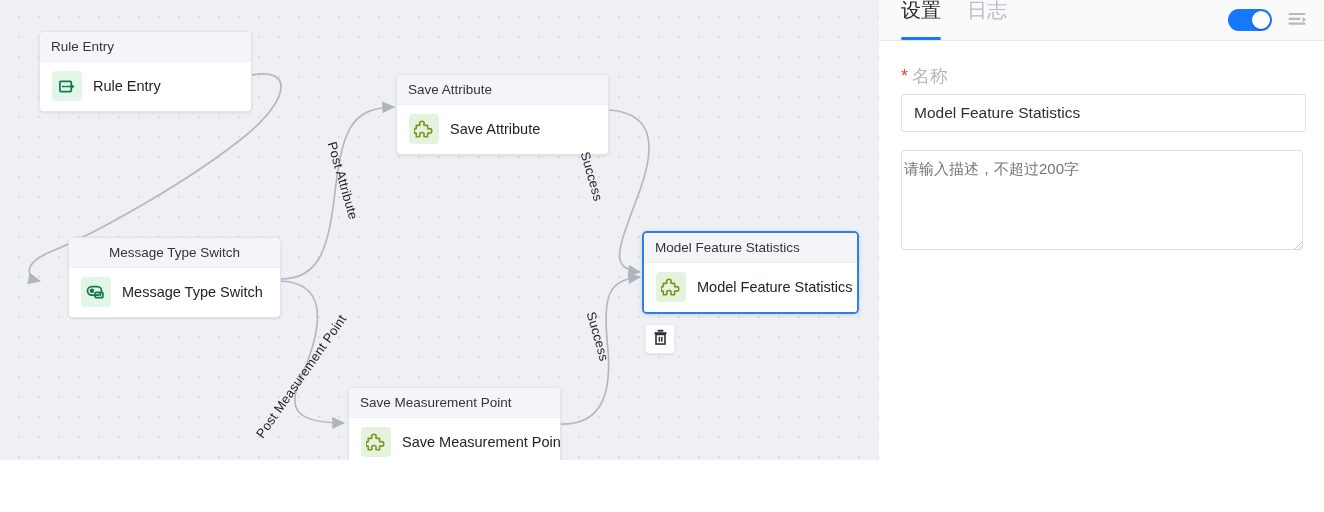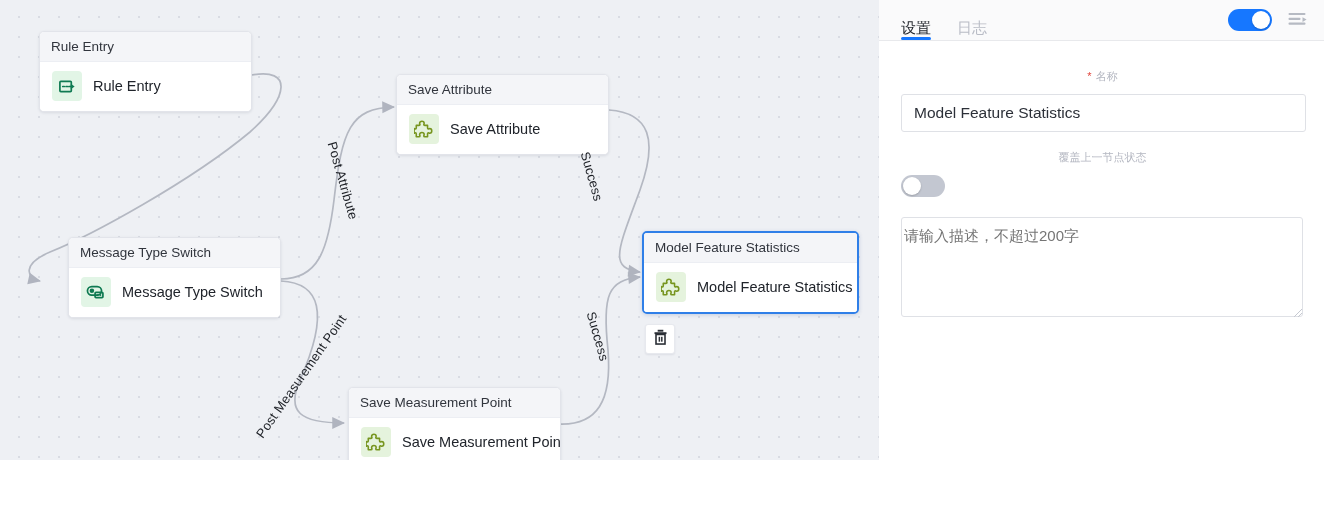--- a/index.html
+++ b/index.html
@@ -103,23 +103,23 @@
     height: 41px;
     background: #fafafb;
     border-bottom: 1px solid #e8e9ec;
     display: flex; align-items: flex-end;
     padding: 0 16px 0 22px;
     position: relative;
   }
   .tabs { display: flex; align-items: flex-end; gap: 26px; height: 100%; }
   .tab {
     position: relative;
-    font-size: 15px;
+    font-size: 20px;
     color: #b9bcc6;
-    padding-bottom: 2px;
+    padding-bottom: 20px;
     cursor: pointer;
     line-height: 20px;
   }
   .tab.active { color: #24282f; }
   .tab.active::after {
     content: "";
     position: absolute;
     left: 0; right: 0; bottom: 0px;
     height: 3px; background: #1677ff; border-radius: 2px;
   }
@@ -136,22 +136,22 @@
     position: absolute; top: 2px; left: 24px;
     width: 18px; height: 18px; border-radius: 50%;
     background: #fff; box-shadow: 0 1px 2px rgba(0,0,0,.2);
   }
   .switch.off { background: #c3c7d1; }
   .switch.off .knob { left: 2px; }
 
   #panel-body { flex: 1; padding: 26px 20px 0 22px; overflow: hidden; }
   .field { margin-bottom: 18px; }
   .flabel {
-    font-size: 11px; color: #b4b7c1;
-    margin-bottom: 9px; display: block; line-height: 18px; text-align: center;
+    font-size: 18px; color: #b4b7c1;
+    margin-bottom: 9px; display: block; line-height: 18px;
   }
   .req { color: #e0433a; margin-right: 4px; }
   .txt-input {
     width: 405px; height: 38px;
     border: 1px solid #dfe1e6; border-radius: 3px;
     padding: 0 12px;
     font-size: 15.5px; color: #2c3038;
     font-family: "Liberation Sans", sans-serif;
     background: #fff; outline: none;
     display: flex; align-items: center;
@@ -208,21 +208,21 @@
             <line x1="5" y1="10" x2="6.6" y2="10" stroke="#0f7a52" stroke-width="1.8" stroke-linecap="round"></line>
             <line x1="8.4" y1="10" x2="10" y2="10" stroke="#0f7a52" stroke-width="1.8" stroke-linecap="round"></line>
             <line x1="11.4" y1="10" x2="14.5" y2="10" stroke="#0f7a52" stroke-width="1.8" stroke-linecap="round"></line>
             <path d="M13.5,7 L17.5,10 L13.5,13 z" fill="#0f7a52"></path>
           </svg>
         </span>
         <span class="node-label">Rule Entry</span>
       </div>
     </div>
 
-    <div class="node" style="left:68px; top:237px; width:213px;">
+    <div class="node" style="left:68px; top:237px; width:213px;text-align:center;">
       <div class="node-header">Message Type Switch</div>
       <div class="node-body">
         <span class="node-ico">
           <svg width="20" height="20" viewBox="0 0 22 22">
             <rect x="1.6" y="5" width="15.5" height="9.4" rx="4.7" fill="none" stroke="#0f7a52" stroke-width="1.9"></rect>
             <circle cx="6.5" cy="9.7" r="2.5" fill="#0f7a52"></circle>
             <rect x="10" y="11.5" width="8.6" height="5.6" rx="1" fill="none" stroke="#0f7a52" stroke-width="1.9"></rect>
             <circle cx="12.6" cy="14.4" r="1" fill="#0f7a52"></circle>
             <circle cx="15.9" cy="14.4" r="1" fill="#0f7a52"></circle>
           </svg>
@@ -335,26 +335,20 @@
 
       <div class="field">
         <span class="flabel">
           <span class="req">*</span><span>名称</span>
         </span>
         <div class="txt-input">
           <span>Model Feature Statistics</span>
         </div>
       </div>
 
-      <div class="field toggle-row">
-        <span class="flabel">覆盖上一节点状态</span>
-        <div class="switch off">
-          <div class="knob"></div>
-        </div>
-      </div>
 
       <div class="field">
         <div class="ta-wrap">
           <textarea class="txt-area" placeholder="请输入描述，不超过200字" style=""></textarea>
           <svg class="ta-grip" viewBox="0 0 10 10">
             <line x1="9" y1="1" x2="1" y2="9" stroke="#c6c9d1" stroke-width="1"></line>
             <line x1="9" y1="5" x2="5" y2="9" stroke="#c6c9d1" stroke-width="1"></line>
           </svg>
         </div>
       </div>

